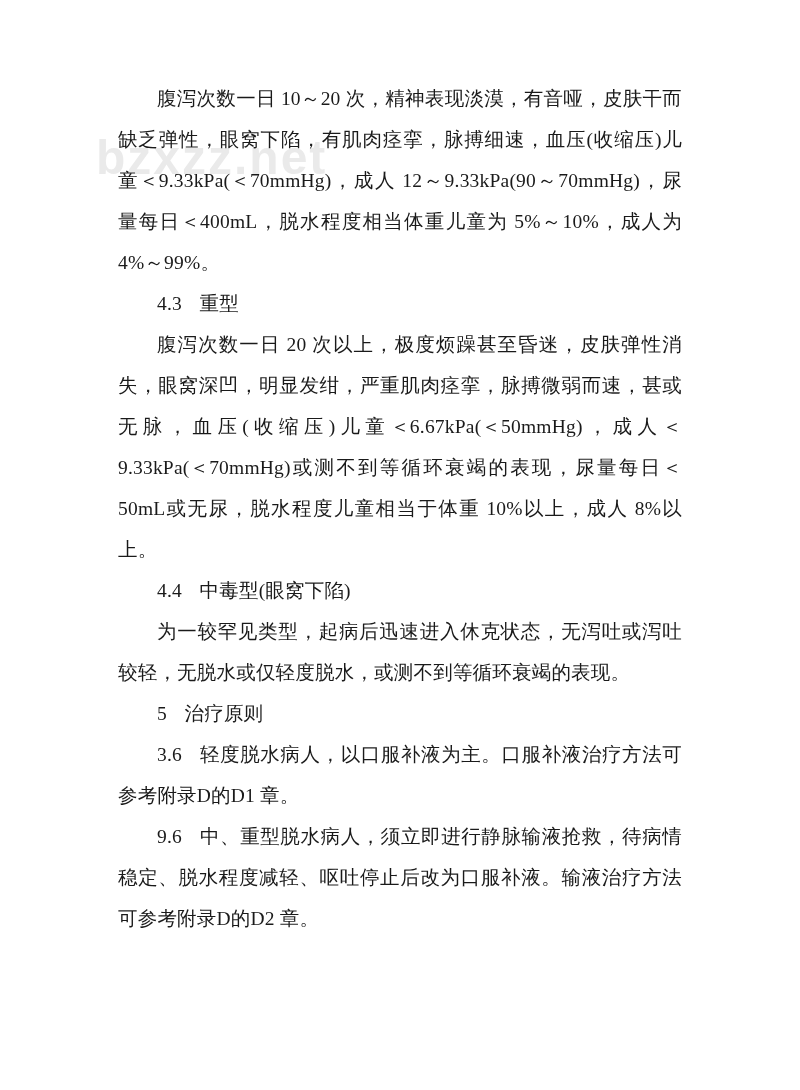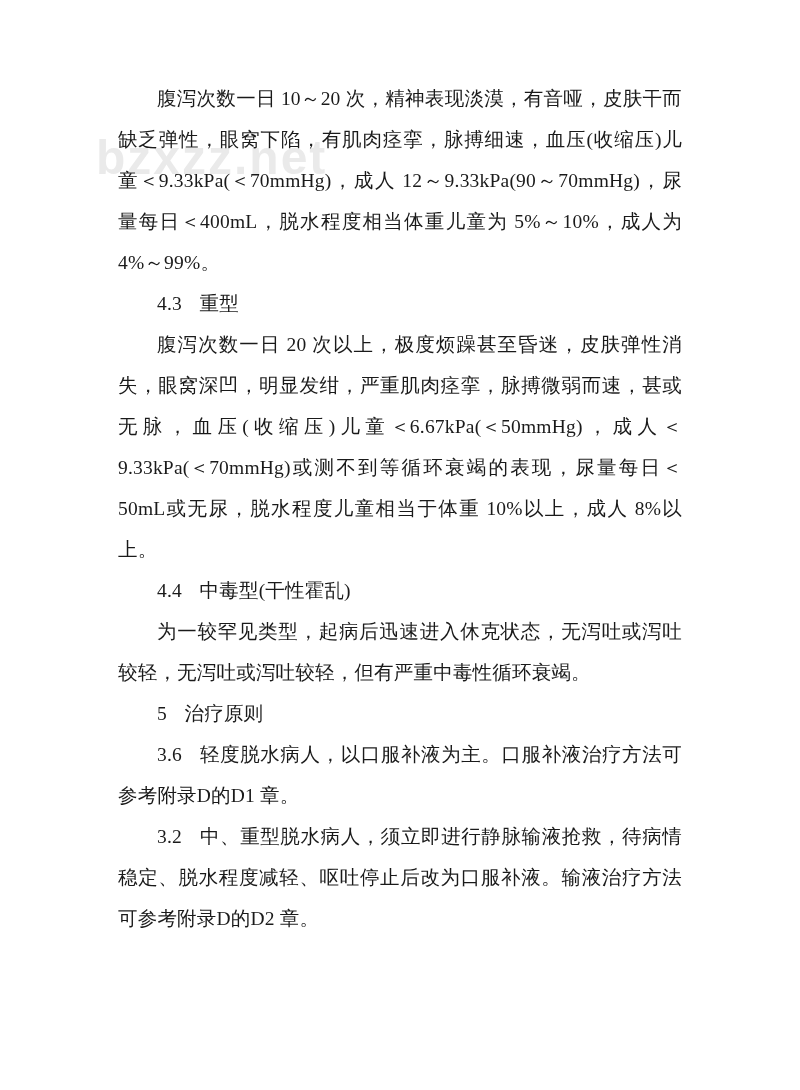--- a/index.html
+++ b/index.html
@@ -69,25 +69,25 @@
   <div class="watermark">bzxzz.net</div>
 
   <div class="content">
 
     <p class="para">腹泻次数一日 10～20 次，精神表现淡漠，有音哑，皮肤干而缺乏弹性，眼窝下陷，有肌肉痉挛，脉搏细速，血压(收缩压)儿童＜9.33kPa(＜70mmHg)，成人 12～9.33kPa(90～70mmHg)，尿量每日＜400mL，脱水程度相当体重儿童为 5%～10%，成人为 4%～99%。</p>
 
     <p class="heading"><span>4.3</span><span class="sp"></span><span>重型</span></p>
 
     <p class="para">腹泻次数一日 20 次以上，极度烦躁甚至昏迷，皮肤弹性消失，眼窝深凹，明显发绀，严重肌肉痉挛，脉搏微弱而速，甚或无脉，血压(收缩压)儿童＜6.67kPa(＜50mmHg)，成人＜9.33kPa(＜70mmHg)或测不到等循环衰竭的表现，尿量每日＜50mL或无尿，脱水程度儿童相当于体重 10%以上，成人 8%以上。</p>
 
-    <p class="heading"><span>4.4</span><span class="sp"></span><span>中毒型(干性霍乱)</span></p>
+    <p class="heading"><span>4.4</span><span class="sp"></span><span>中毒型(眼窝下陷)</span></p>
 
-    <p class="para">为一较罕见类型，起病后迅速进入休克状态，无泻吐或泻吐较轻，无泻吐或泻吐较轻，但有严重中毒性循环衰竭。</p>
+    <p class="para">为一较罕见类型，起病后迅速进入休克状态，无泻吐或泻吐较轻，无脱水或仅轻度脱水，或测不到等循环衰竭的表现。</p>
 
     <p class="heading"><span>5</span><span class="sp"></span><span>治疗原则</span></p>
 
 
     <p class="para"><span>3.6</span><span class="sp"></span><span>轻度脱水病人，以口服补液为主。口服补液治疗方法可参考附录D的D1 章。</span></p>
 
-    <p class="para"><span>3.2</span><span class="sp"></span><span>中、重型脱水病人，须立即进行静脉输液抢救，待病情稳定、脱水程度减轻、呕吐停止后改为口服补液。输液治疗方法可参考附录D的D2 章。</span></p>
+    <p class="para"><span>9.6</span><span class="sp"></span><span>中、重型脱水病人，须立即进行静脉输液抢救，待病情稳定、脱水程度减轻、呕吐停止后改为口服补液。输液治疗方法可参考附录D的D2 章。</span></p>
 
   </div>
 </div>
 
 </body></html>

